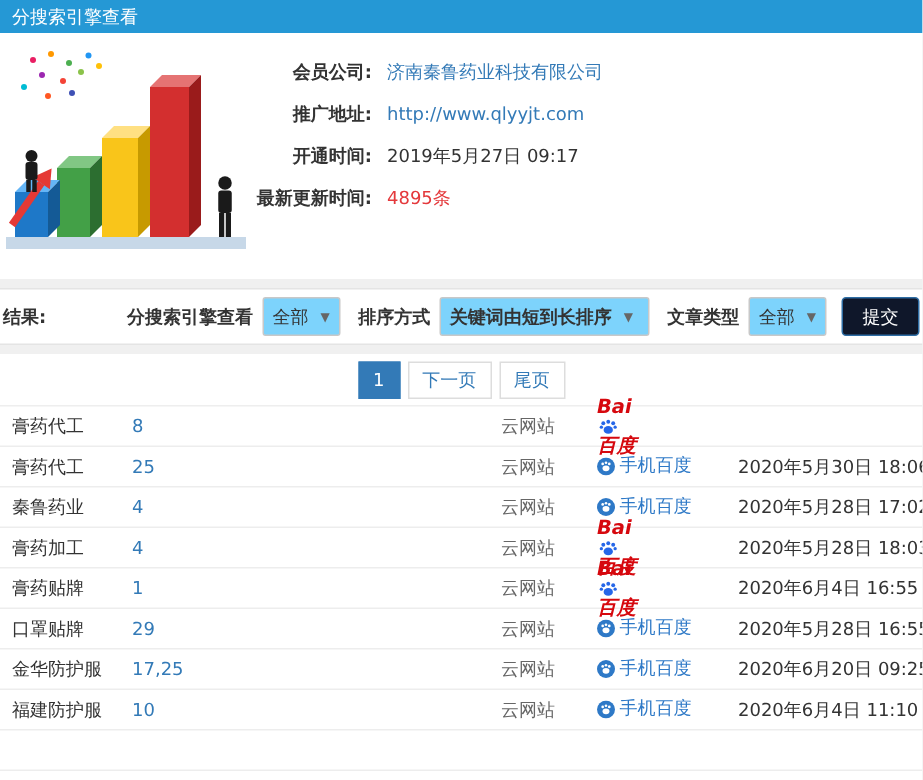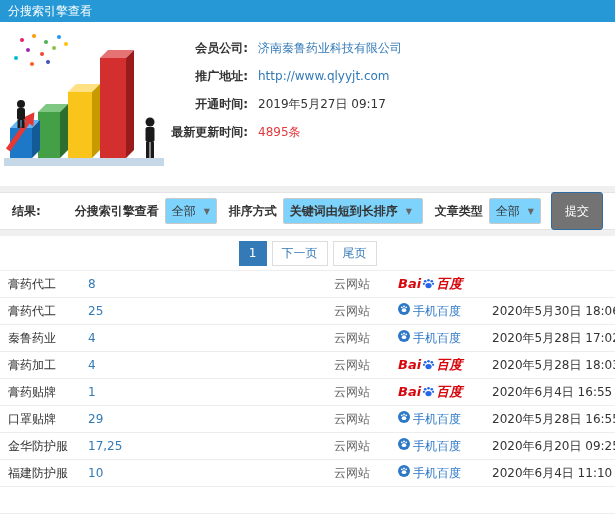--- a/index.html
+++ b/index.html
@@ -7,47 +7,47 @@
   .screen{position:relative;width:615px;height:520px;background:#f0f0f0;overflow:hidden;font-size:12px;color:#333;}
   .topbar{position:absolute;top:0;left:0;right:0;height:22px;background:#2598d5;color:#fff;line-height:22px;padding-left:8px;font-size:12px;box-sizing:border-box;}
   .info-panel{position:absolute;top:22px;left:0;right:0;height:164px;background:#fff;}
   .chart{position:absolute;left:4px;top:8px;width:168px;height:148px;}
   .info-fields{position:absolute;left:152px;top:12px;}
   .info-row{display:flex;align-items:center;height:28px;}
   .info-label{width:96px;text-align:right;font-weight:bold;}
   .info-value{margin-left:10px;}
   a.link{color:#337ab7;text-decoration:none;}
   .red{color:#e4393c;}
-  .results-bar{position:absolute;top:192px;left:0;right:0;height:38px;background:#fff;border-top:1px solid #e4e4e4;border-bottom:1px solid #e4e4e4;display:flex;align-items:center;padding:0 12px;box-sizing:border-box;gap:19px;}
+  .results-bar{position:absolute;top:192px;left:0;right:0;height:38px;background:#fff;border-top:1px solid #e4e4e4;border-bottom:1px solid #e4e4e4;display:flex;align-items:center;padding:0 2px;box-sizing:border-box;gap:19px;}
   .results-label{font-weight:bold;}
   .filter-group{margin-left:auto;display:flex;align-items:center;gap:6px;}
   .filter-label{font-weight:bold;margin-left:6px;}
   .select{border:1px solid #c8c8c8;background:#7dd3fc;height:24px;display:flex;align-items:center;padding:0 6px;gap:8px;cursor:pointer;border-radius:2px;white-space:nowrap;}
   .select .caret{font-size:8px;color:#666;}
   .sel-sort{min-width:126px;justify-content:flex-start;font-weight:bold;}
-  .btn-submit{background:#737373;color:#fff;border:1px solid #2e6da4;height:38px;padding:0 13px;border-radius:3px;cursor:pointer;font-size:12px;margin-left:4px;font-family:inherit;}
+  .btn-submit{background:#0f172a;color:#fff;border:1px solid #2e6da4;height:26px;padding:0 13px;border-radius:3px;cursor:pointer;font-size:12px;margin-left:4px;font-family:inherit;}
   .content-panel{position:absolute;top:236px;left:0;right:0;bottom:0;background:#fff;}
   .pagination{height:34px;display:flex;justify-content:center;align-items:center;gap:5px;}
   .page-btn{min-width:28px;height:25px;line-height:23px;text-align:center;border:1px solid #ddd;background:#fff;color:#337ab7;padding:0 9px;box-sizing:border-box;cursor:pointer;font-size:12px;}
   .page-btn.active{background:#337ab7;border-color:#337ab7;color:#fff;cursor:default;}
   .table{border-top:1px solid #eee;}
   .tr{display:flex;align-items:center;height:26px;border-bottom:1px solid #ededed;}
   .tr.head{height:30px;font-weight:bold;}
   .td{box-sizing:border-box;padding:0 4px;overflow:hidden;white-space:nowrap;}
   .c1{width:84px;padding-left:8px;}
   .c2{width:246px;}
   .c3{width:64px;}
   .c4{width:94px;}
   .c5{flex:1;}
   .tr:not(.head) .c3{color:#666;}
   a.rank{color:#337ab7;text-decoration:none;}
-  .baidu-logo{display:inline-flex;align-items:flex-start;font-weight:bold;font-style:italic;font-size:13px;line-height:1;}
+  .baidu-logo{display:inline-flex;align-items:flex-start;font-weight:bold;font-style:italic;font-size:13px;line-height:1;flex-direction:column;}
   .baidu-logo .bai,.baidu-logo .du{color:#d6080e;}
   .baidu-logo svg{margin:0 1px;}
-  .mobile-baidu{display:inline-flex;align-items:flex-start;gap:3px;color:#2e79c7;}
+  .mobile-baidu{display:inline-flex;align-items:center;gap:3px;color:#2e79c7;}
 </style>
 </head>
 <body>
 
 <div class="screen">
 
   <div class="topbar">
     <span>分搜索引擎查看</span>
   </div>
 

